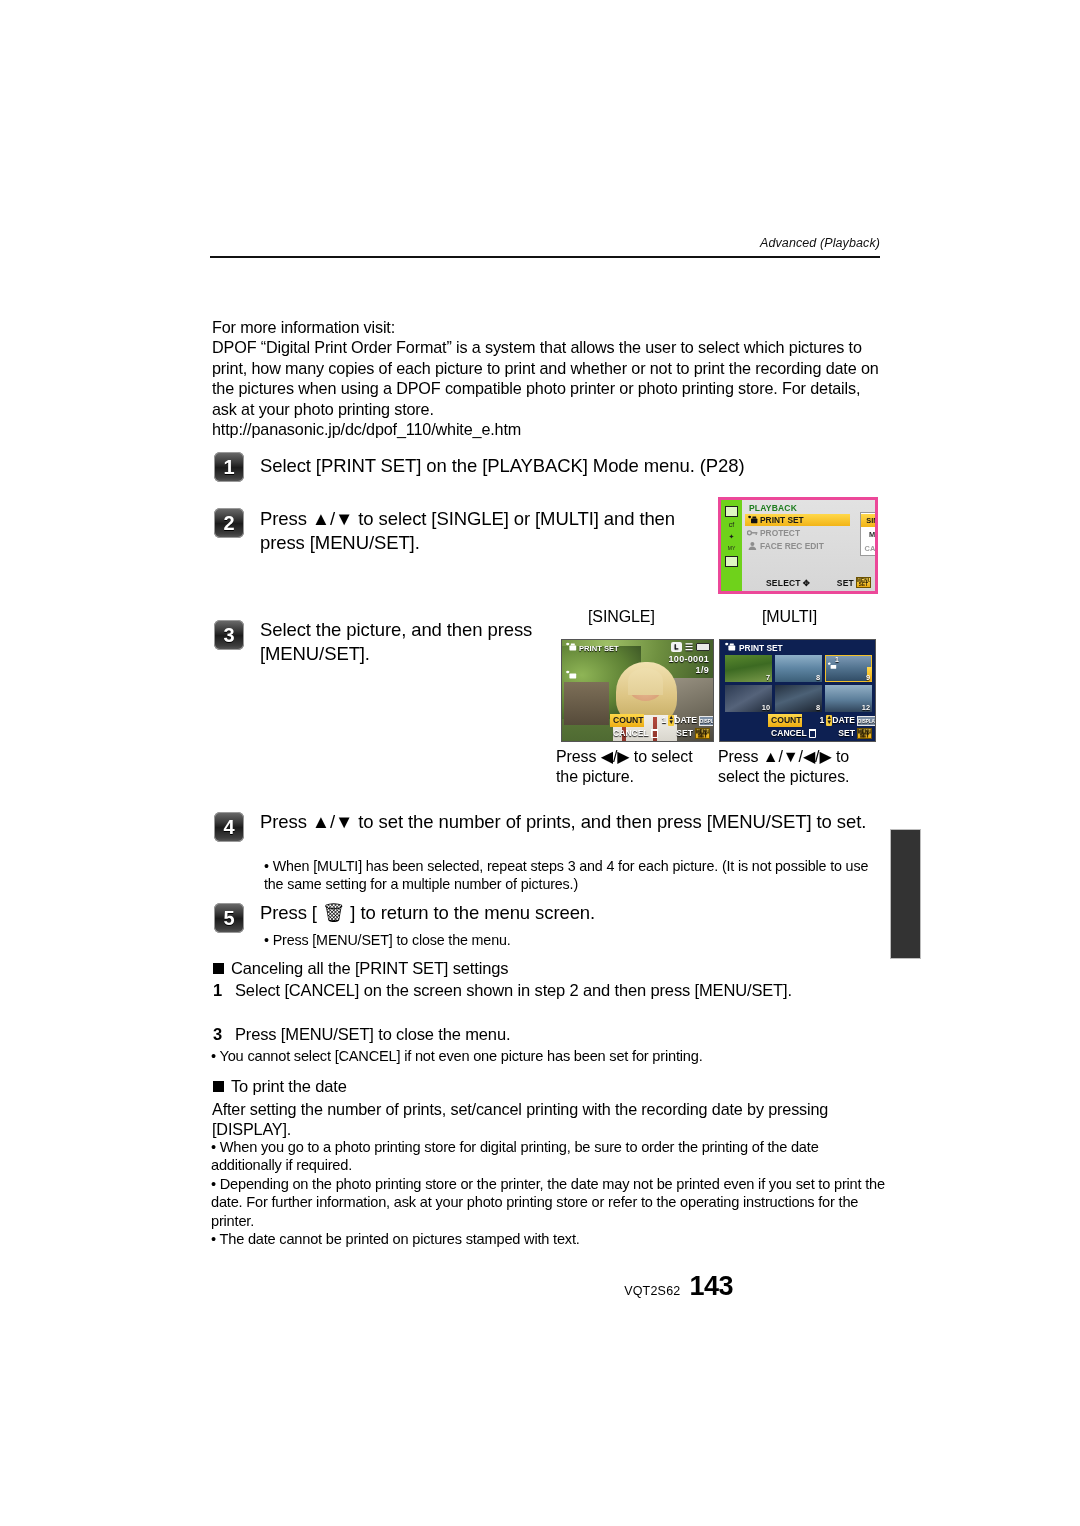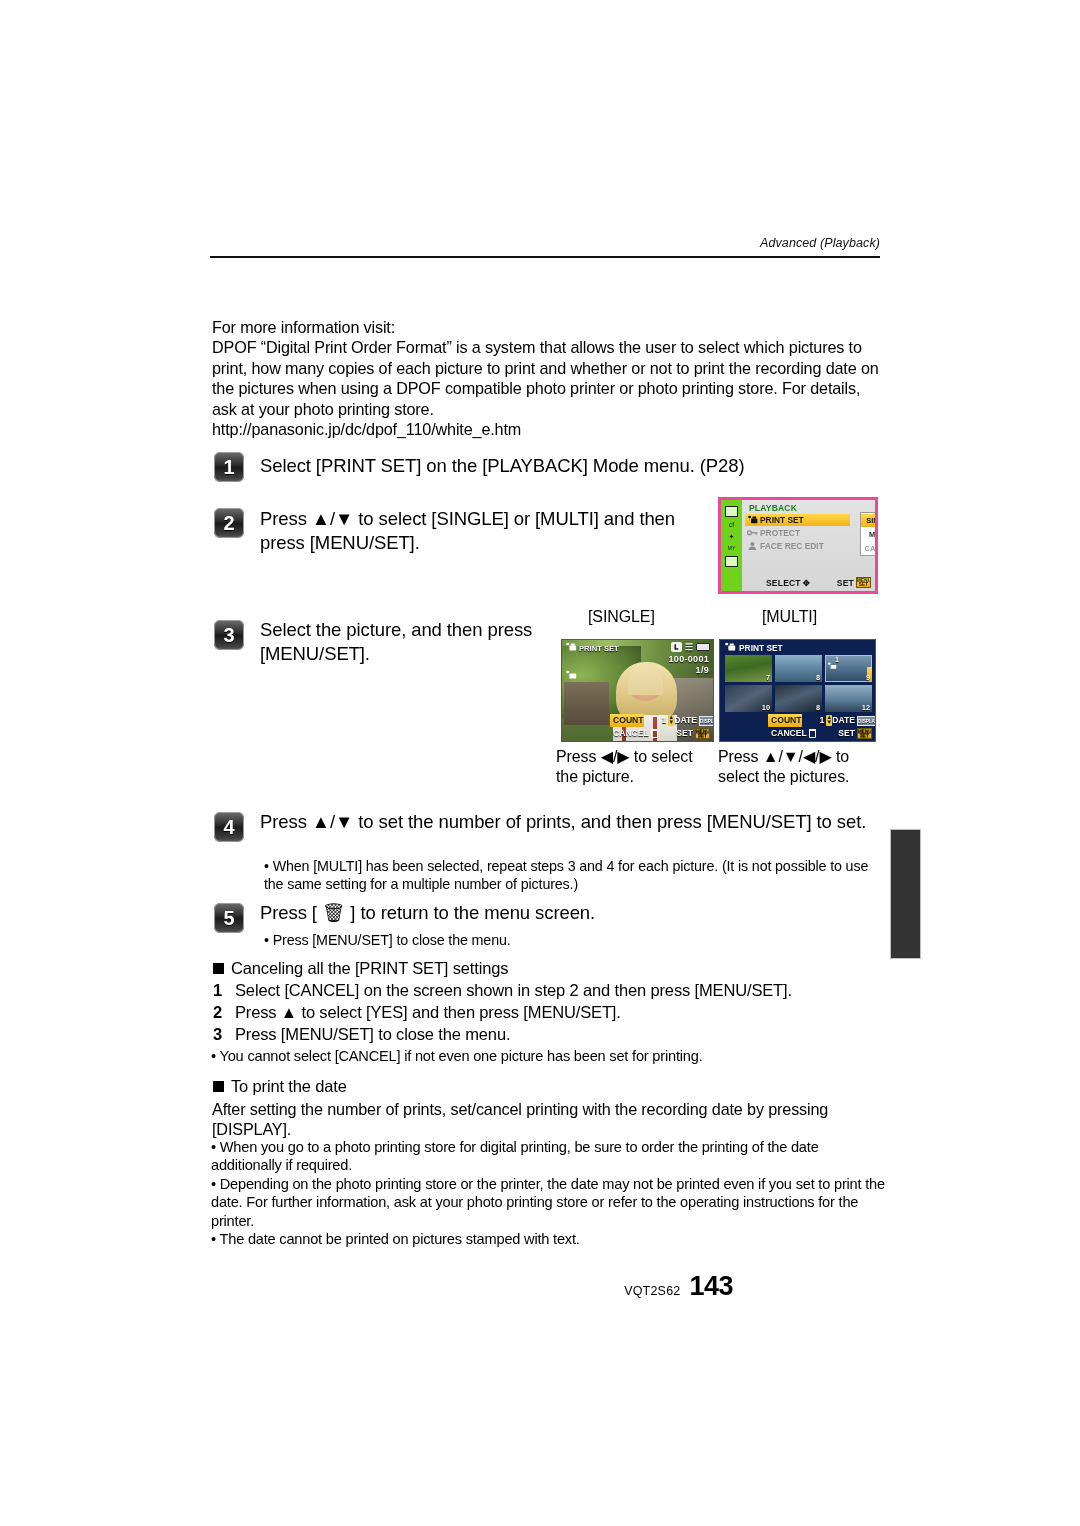--- a/index.html
+++ b/index.html
@@ -612,23 +612,20 @@
 
   <div class="edgetab"></div>
 
   <div class="sqhead" style="left:213px; top:959px;">
     <span class="sq"></span>
     <span>Canceling all the [PRINT SET] settings</span>
   </div>
   <div class="numline" style="left:213px; top:981px; width:670px;">
     <span class="n">1</span><span>Select [CANCEL] on the screen shown in step 2 and then press [MENU/SET].</span>
   </div>
-  <div class="numline" style="left:213px; top:1003px; width:670px;">
-    <span class="n">2</span><span>Press ▲ to select [YES] and then press [MENU/SET].</span>
-  </div>
   <div class="numline" style="left:213px; top:1025px; width:670px;">
     <span class="n">3</span><span>Press [MENU/SET] to close the menu.</span>
   </div>
   <div class="dotline" style="left:211px; top:1047px; width:672px;">• You cannot select [CANCEL] if not even one picture has been set for printing.</div>
 
   <div class="sqhead" style="left:213px; top:1077px;">
     <span class="sq"></span>
     <span>To print the date</span>
   </div>
   <div class="bodypara" style="left:212px; top:1099px; width:676px;">After setting the number of prints, set/cancel printing with the recording date by pressing [DISPLAY].</div>

